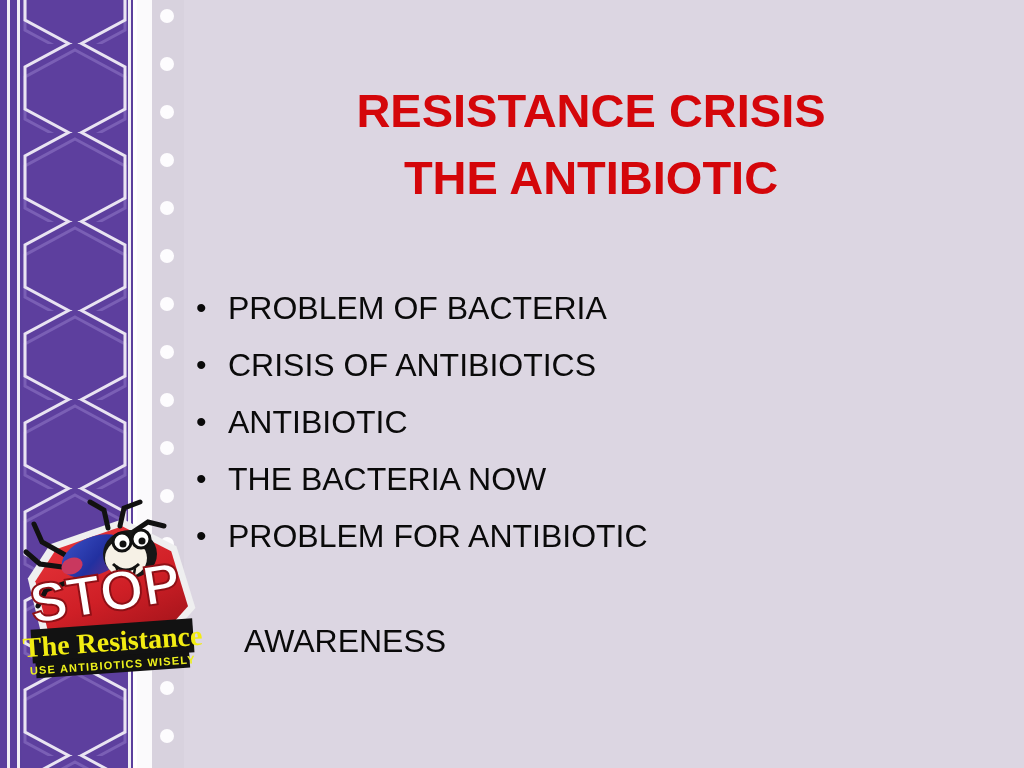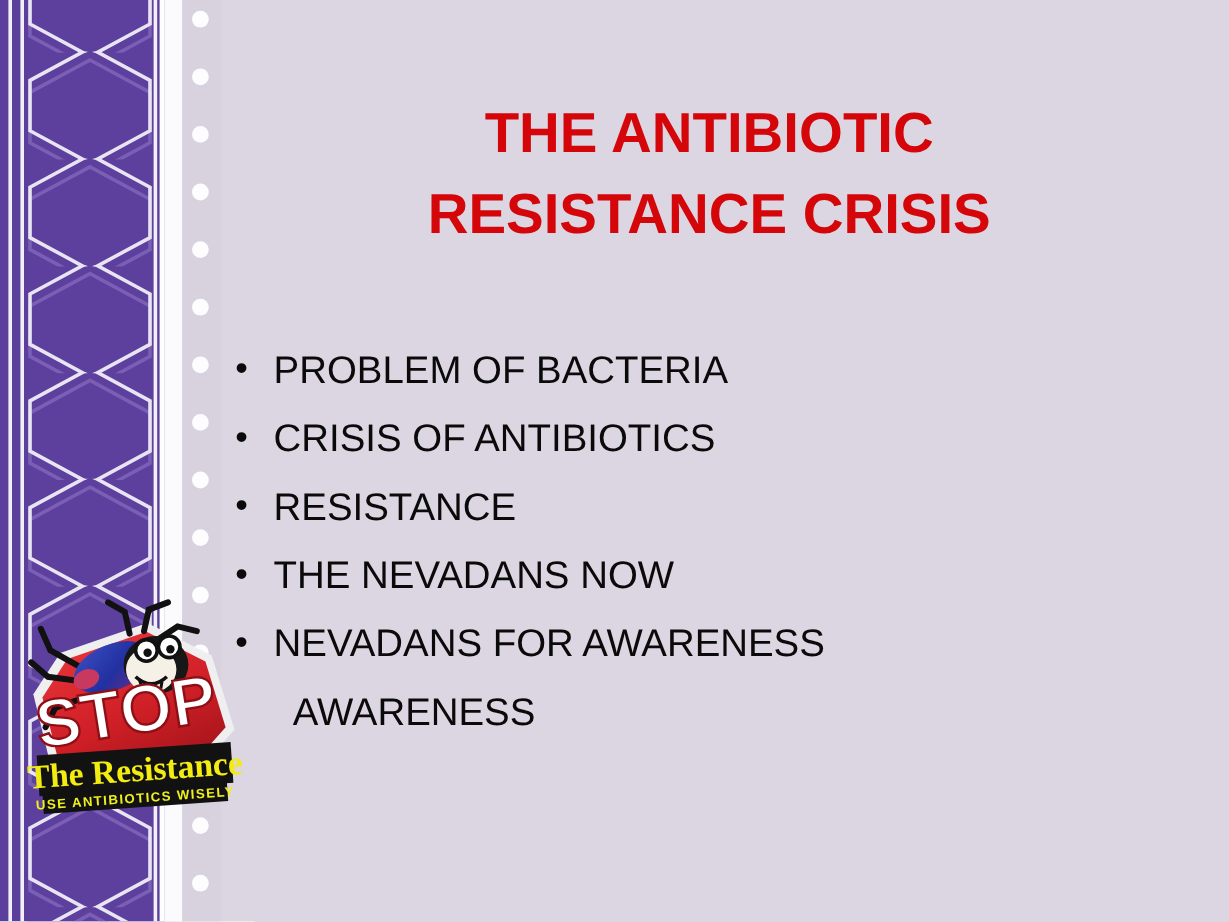--- a/index.html
+++ b/index.html
@@ -98,21 +98,21 @@
   }
   .bullet-dot {
     width:30px;
     flex:0 0 30px;
     font-size:30px;
     line-height:40px;
     text-align:left;
   }
   .bullet-text { padding-left:2px; }
   .bullet-row.continuation .bullet-dot { visibility:hidden; }
-  .bullet-row.continuation .bullet-text { padding-left:18px; }
+  .bullet-row.continuation .bullet-text { padding-left:18px;margin-top:48px; }
 
   
   .logo {
     position:absolute;
     left:12px; top:498px;
     width:200px; height:196px;
   }
   .logo svg { display:block; }
 </style>
 </head>
@@ -208,44 +208,44 @@
       <div class="dot" style="top: 441px; background: rgb(253, 252, 254);"></div>
       <div class="dot" style="top: 489px; background: rgb(253, 252, 254);"></div>
       <div class="dot" style="top: 537px; background: rgb(253, 252, 254);"></div>
       <div class="dot" style="top: 585px; background: rgb(253, 252, 254);"></div>
       <div class="dot" style="top: 633px; background: rgb(253, 252, 254);"></div>
       <div class="dot" style="top: 681px; background: rgb(253, 252, 254);"></div>
       <div class="dot" style="top: 729px; background: rgb(253, 252, 254);"></div>
     </div>
 
   <div class="title">
+    <span class="title-line">RESISTANCE CRISIS</span>
     <span class="title-line">THE ANTIBIOTIC</span>
-    <span class="title-line">RESISTANCE CRISIS</span>
   </div>
 
   <div class="bullets" id="bullets">
       <div class="bullet-row">
         <span class="bullet-dot">•</span>
         <span class="bullet-text">PROBLEM OF BACTERIA</span>
       </div>
       <div class="bullet-row">
         <span class="bullet-dot">•</span>
         <span class="bullet-text">CRISIS OF ANTIBIOTICS</span>
       </div>
       <div class="bullet-row">
         <span class="bullet-dot">•</span>
-        <span class="bullet-text">RESISTANCE</span>
-      </div>
-      <div class="bullet-row">
-        <span class="bullet-dot">•</span>
-        <span class="bullet-text">THE NEVADANS NOW</span>
-      </div>
-      <div class="bullet-row">
-        <span class="bullet-dot">•</span>
-        <span class="bullet-text">NEVADANS FOR AWARENESS</span>
+        <span class="bullet-text">ANTIBIOTIC</span>
+      </div>
+      <div class="bullet-row">
+        <span class="bullet-dot">•</span>
+        <span class="bullet-text">THE BACTERIA NOW</span>
+      </div>
+      <div class="bullet-row">
+        <span class="bullet-dot">•</span>
+        <span class="bullet-text">PROBLEM FOR ANTIBIOTIC</span>
       </div>
       <div class="bullet-row continuation">
         <span class="bullet-dot">•</span>
         <span class="bullet-text">AWARENESS</span>
       </div>
     </div>
 
   <div class="logo">
     <svg width="200" height="196" viewBox="0 0 200 196">
       <defs>

